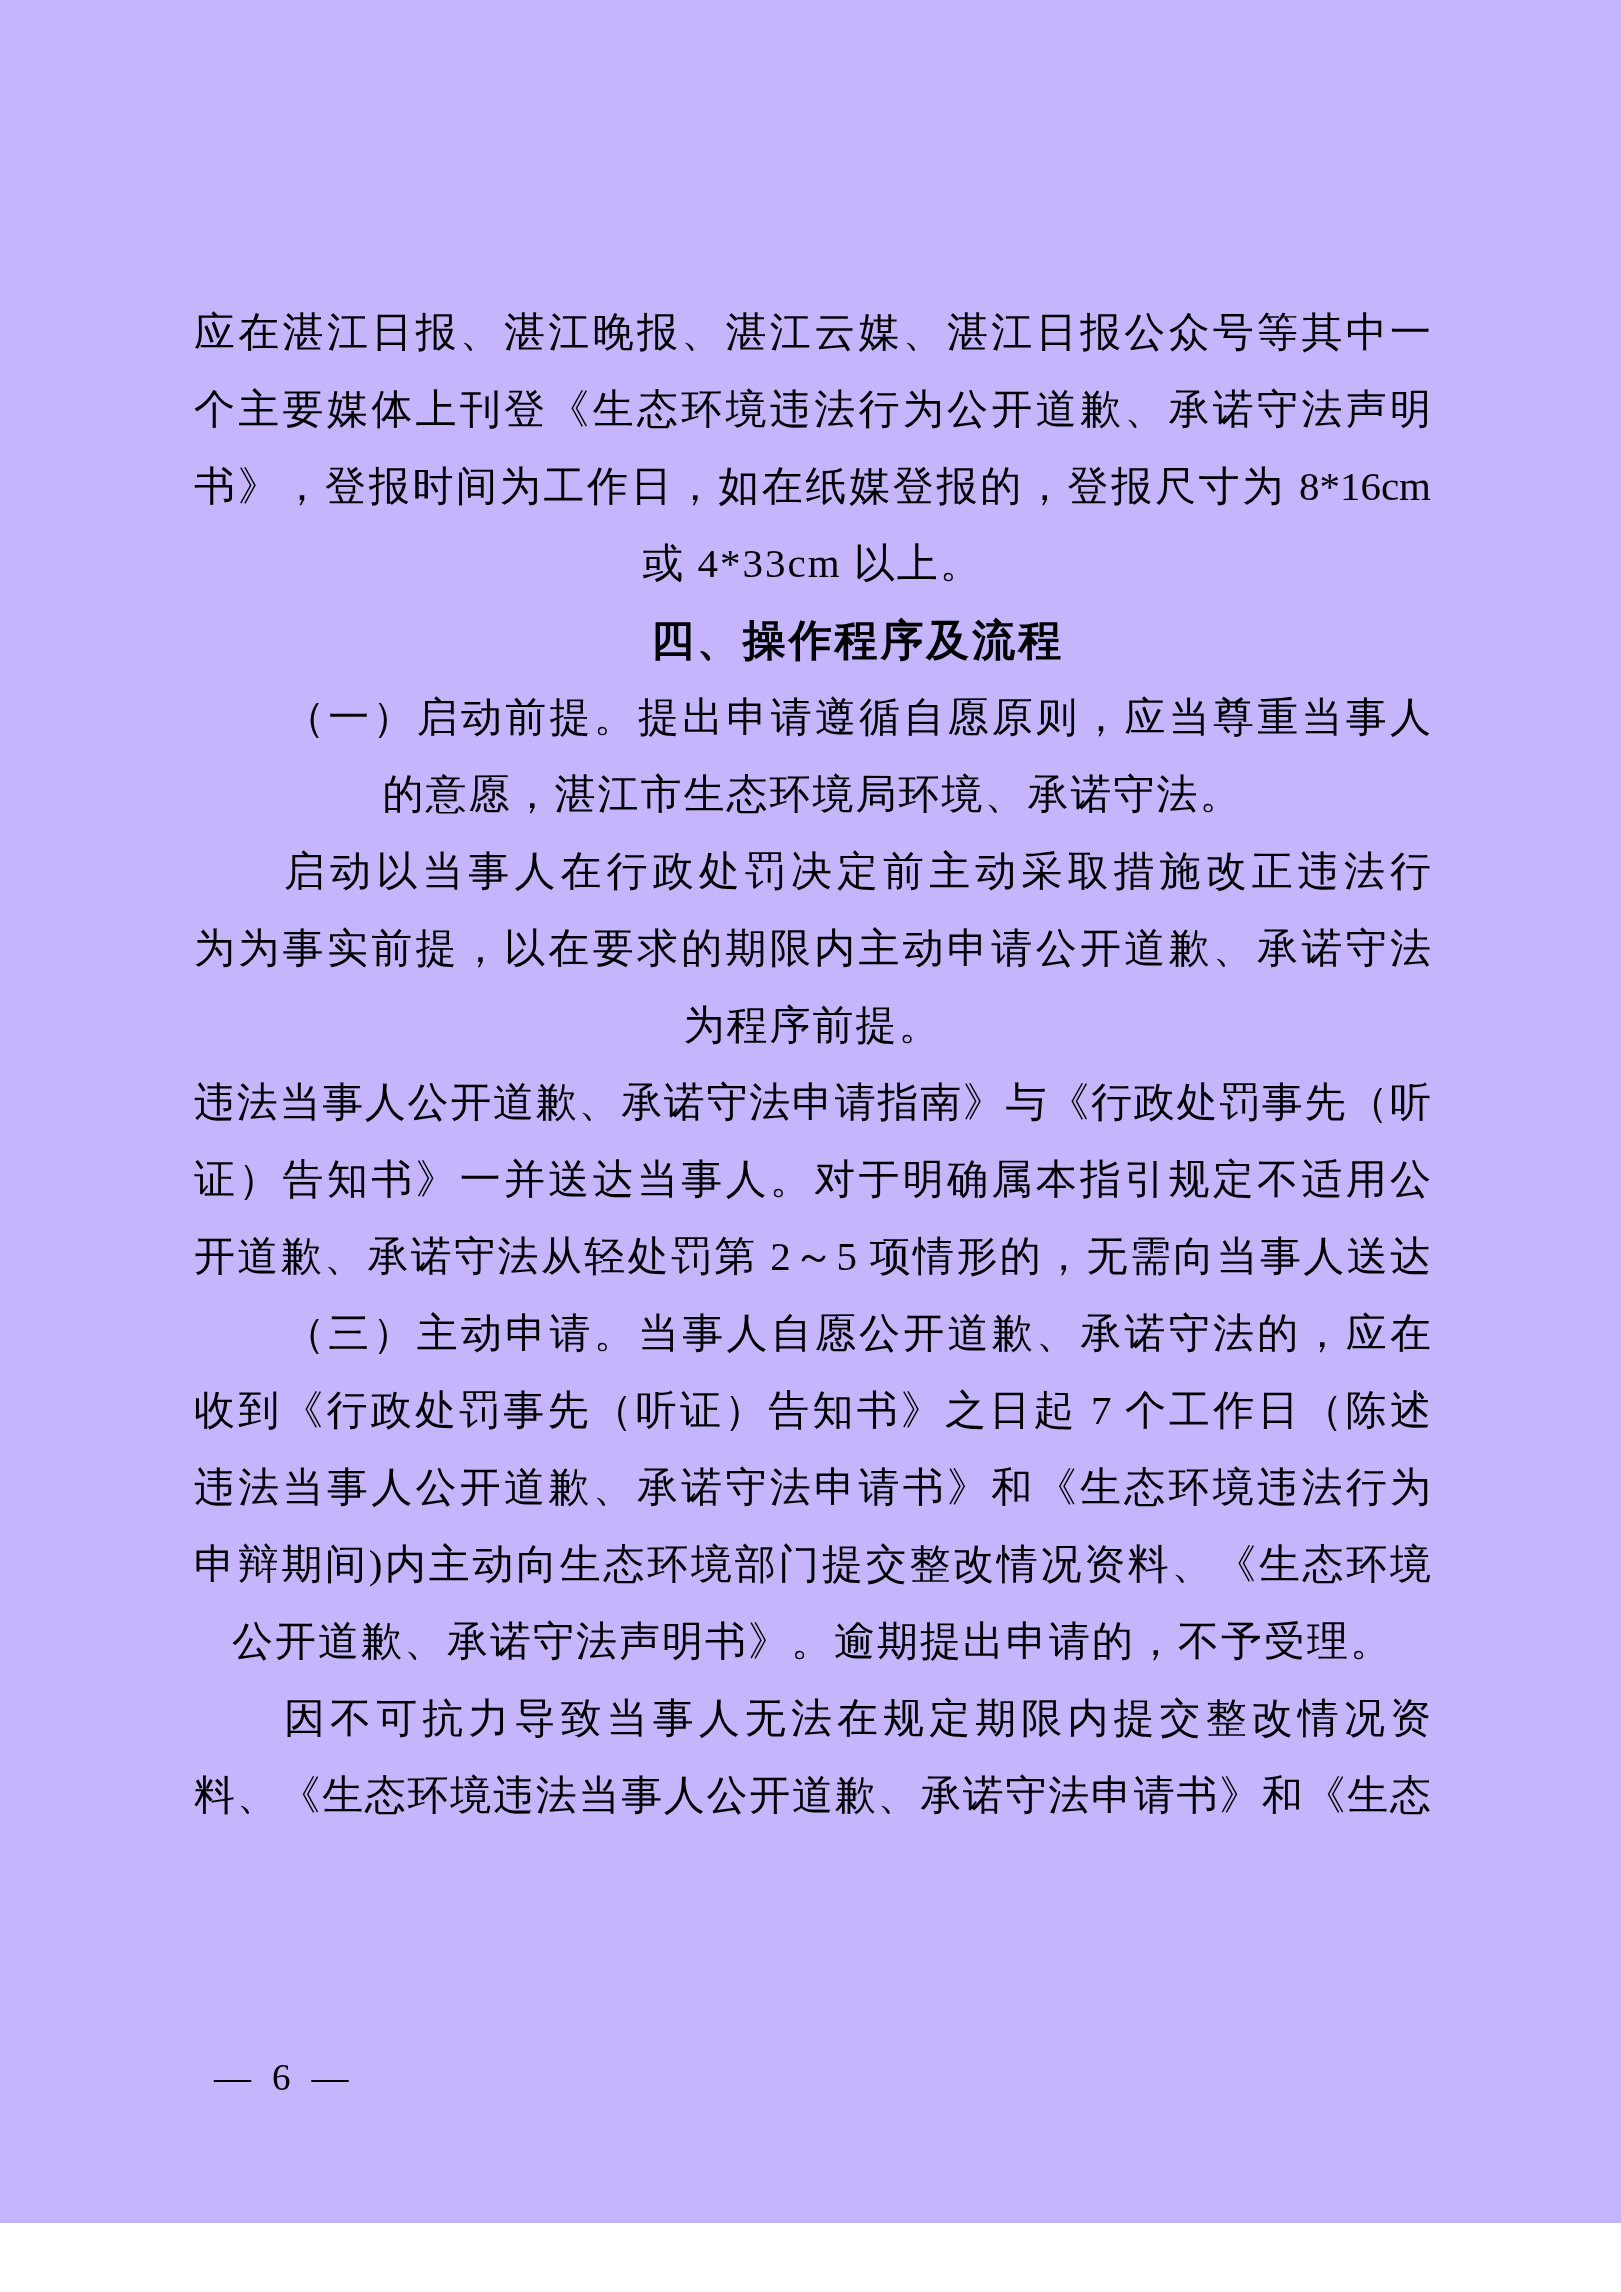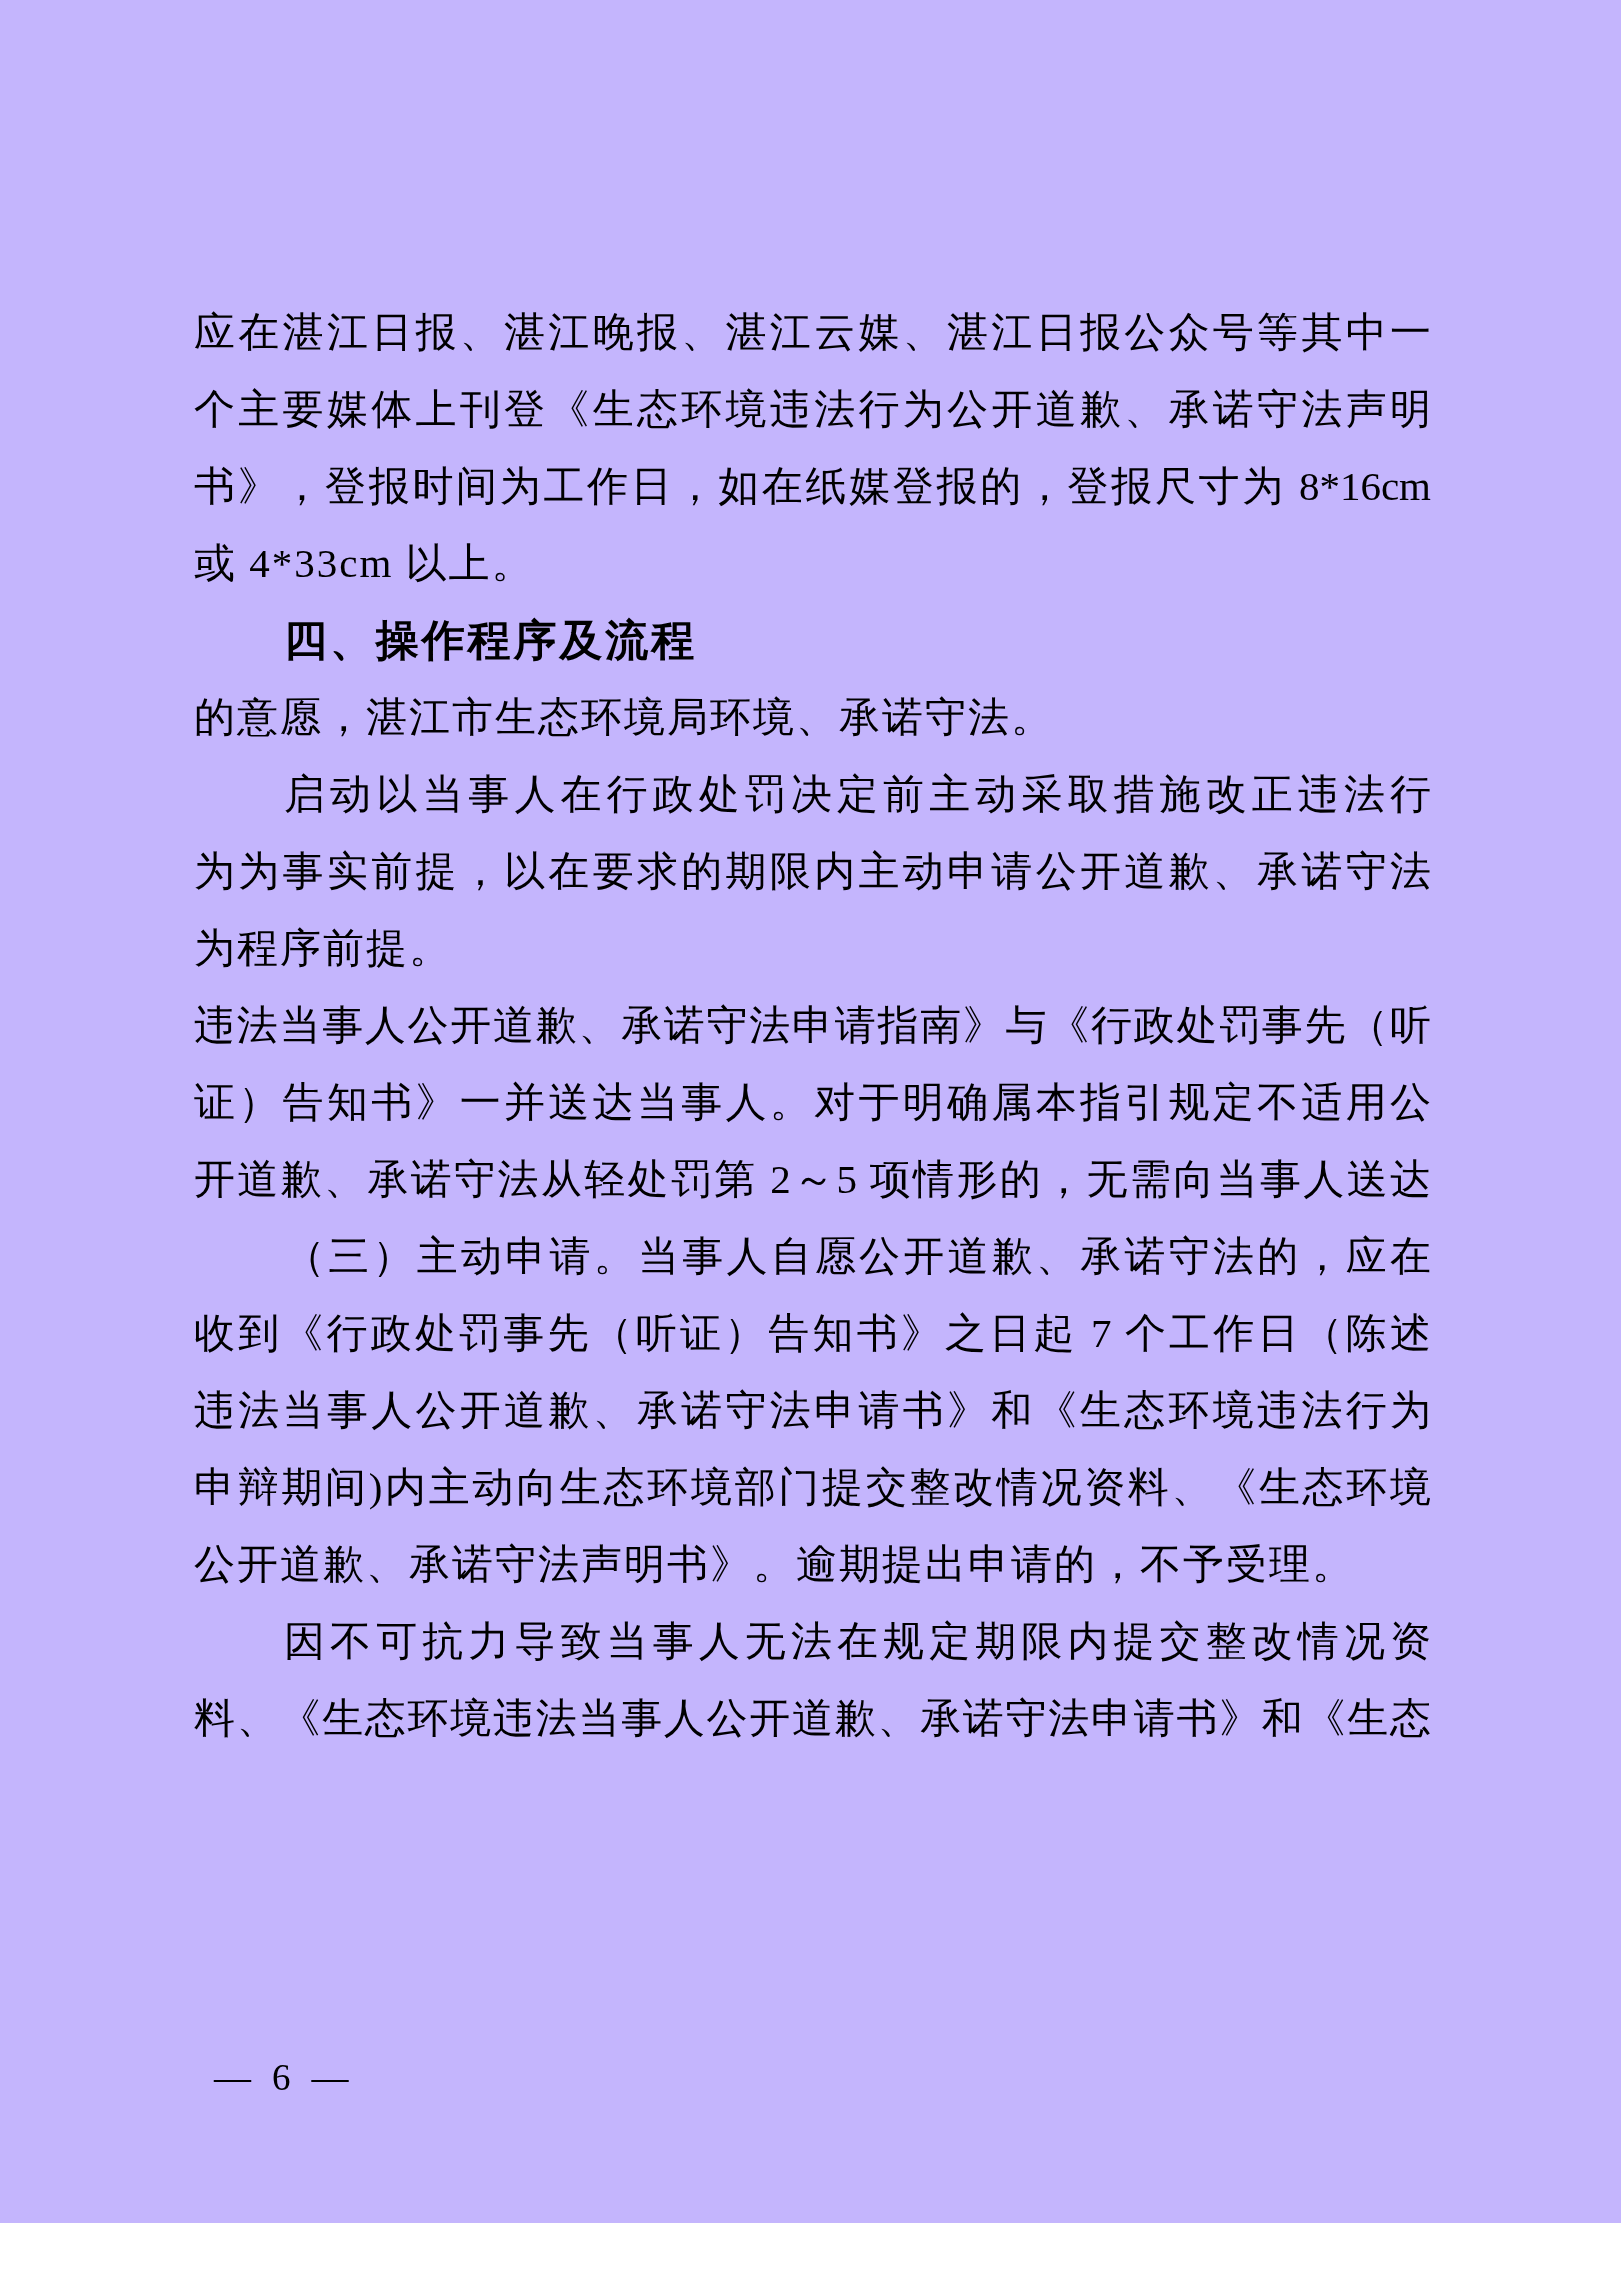--- a/index.html
+++ b/index.html
@@ -28,20 +28,21 @@
     width: 1237px;
   }
   .line {
     font-size: 41px;
     line-height: 77px;
     height: 77px;
     overflow: hidden;
     letter-spacing: 2px;
     white-space: nowrap;
     color: #000000;
+    text-align: center;
   }
   .line.justify {
     white-space: normal;
     letter-spacing: normal;
     text-align: justify;
     text-align-last: justify;
     -moz-text-align-last: justify;
   }
   .line.indent {
     text-indent: 90px;
@@ -64,20 +65,21 @@
 </head>
 <body>
 
 <div class="page">
   <div class="doc-body" id="doc-body">
       <div class="line justify">应在湛江日报、湛江晚报、湛江云媒、湛江日报公众号等其中一</div>
       <div class="line justify">个主要媒体上刊登《生态环境违法行为公开道歉、承诺守法声明</div>
       <div class="line justify">书》，登报时间为工作日，如在纸媒登报的，登报尺寸为 8*16cm</div>
       <div class="line">或 4*33cm 以上。</div>
       <div class="line indent bold">四、操作程序及流程</div>
+      <div class="line justify indent">（一）启动前提。提出申请遵循自愿原则，应当尊重当事人</div>
       <div class="line">的意愿，湛江市生态环境局环境、承诺守法。</div>
       <div class="line justify indent">启动以当事人在行政处罚决定前主动采取措施改正违法行</div>
       <div class="line justify">为为事实前提，以在要求的期限内主动申请公开道歉、承诺守法</div>
       <div class="line">为程序前提。</div>
       <div class="line justify">违法当事人公开道歉、承诺守法申请指南》与《行政处罚事先（听</div>
       <div class="line justify">证）告知书》一并送达当事人。对于明确属本指引规定不适用公</div>
       <div class="line justify">开道歉、承诺守法从轻处罚第 2～5 项情形的，无需向当事人送达</div>
       <div class="line justify indent">（三）主动申请。当事人自愿公开道歉、承诺守法的，应在</div>
       <div class="line justify">收到《行政处罚事先（听证）告知书》之日起 7 个工作日（陈述</div>
       <div class="line justify">违法当事人公开道歉、承诺守法申请书》和《生态环境违法行为</div>

